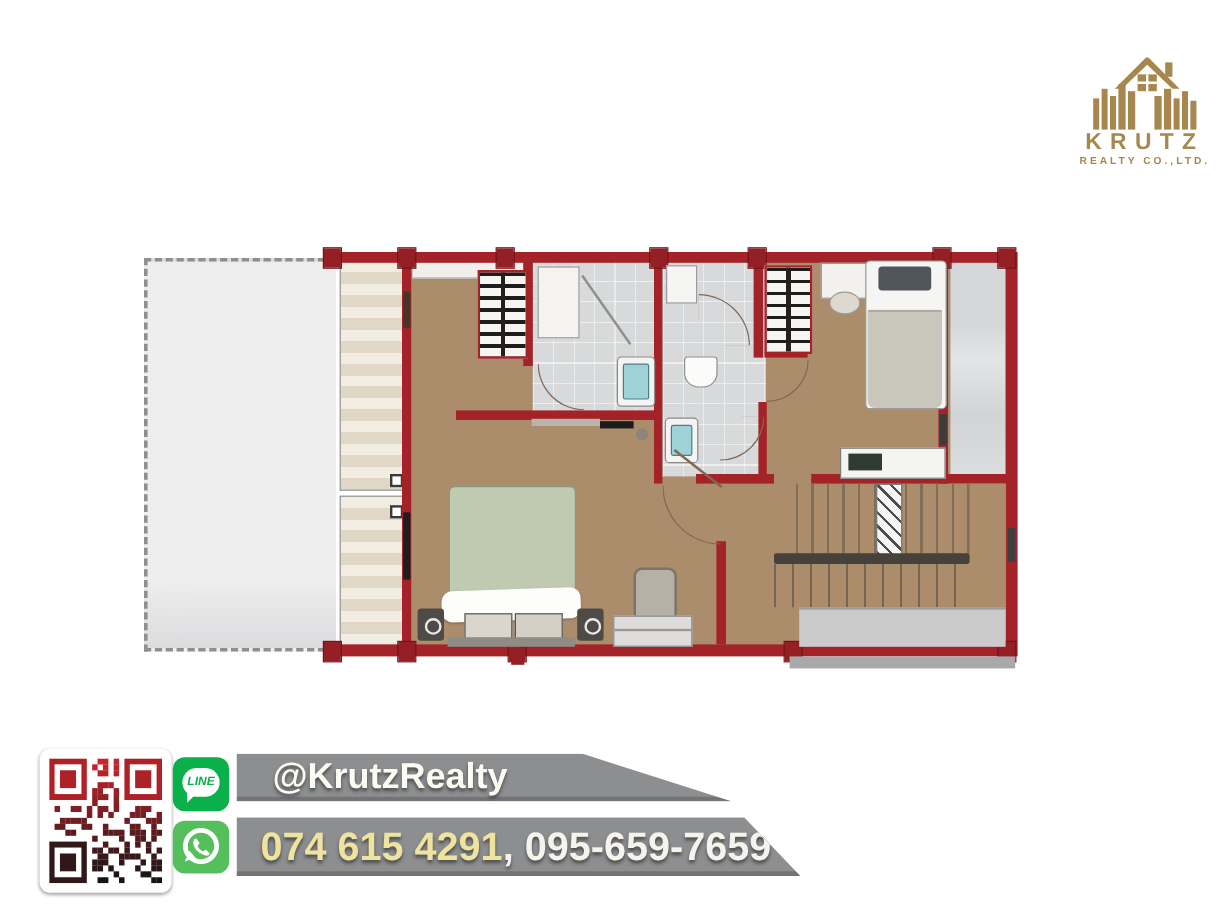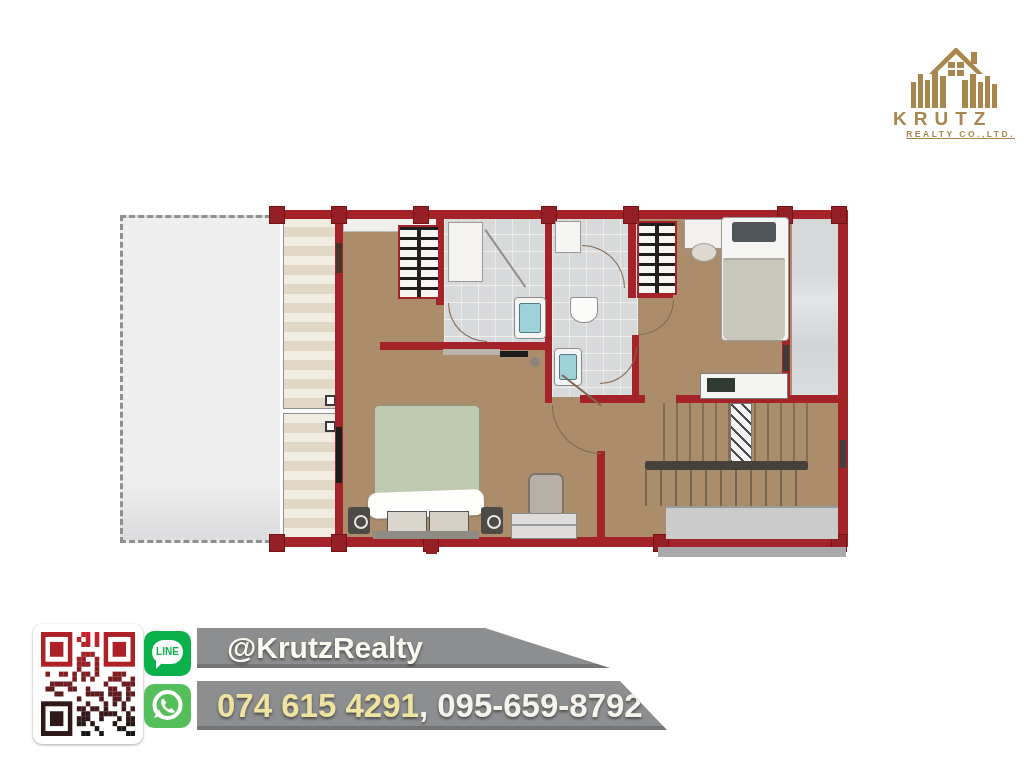--- a/index.html
+++ b/index.html
@@ -37,21 +37,21 @@
   #banner1{left:197px;top:628px;width:413px;height:40px;
     clip-path:polygon(0 0,69.7% 0,100% 100%,0 100%);}
   #banner1 span{display:block;line-height:40px;padding-left:30px;font-size:30px;font-weight:bold;
     color:#fcfbf1;text-shadow:0 2px 3px rgba(40,40,40,.65);}
   #banner2{left:197px;top:681px;width:470px;height:49px;
     clip-path:polygon(0 0,90% 0,100% 100%,0 100%);}
   #banner2 .row{line-height:49px;padding-left:20px;font-size:33px;font-weight:bold;
     text-shadow:0 2px 3px rgba(40,40,40,.65);white-space:nowrap;}
   .ph1{color:#efe3a0;} .ph2{color:#f6f3ec;}
   .sqicon{position:absolute;width:47px;border-radius:10px;}
-  #lineIcon{left:144px;top:631px;height:45px;background:#0ab14a;}
+  #lineIcon{left:144px;top:631px;height:45px;background:#0ab14a;font-style:italic;}
   .lineBubble{position:absolute;left:8px;top:9px;width:31px;height:24px;background:#fff;border-radius:12px;}
   .lineBubble:after{content:"";position:absolute;left:4px;bottom:-5px;border:5px solid rgba(0,0,0,0);
     border-top-color:#fff;border-left-color:#fff;}
   .lineBubble b{display:block;text-align:center;font-size:10px;line-height:24px;color:#0ab14a;letter-spacing:0;}
   #waIcon{left:144px;top:684px;height:44px;background:#55c05b;}
   
   #logo{left:893px;top:30px;width:122px;height:112px;}
   .gold{color:#a8874e;}
 </style>
 </head>
@@ -186,22 +186,22 @@
       <rect x="99" y="54" width="5" height="24"></rect>
       <path d="M36 44 L62 18 L64 18 L90 44 L84 44 L63 24 L42 44 Z"></path>
       <rect x="78" y="22" width="6" height="12"></rect>
       <rect x="55" y="32" width="16" height="14"></rect>
     </g>
     <g stroke="#ffffff" stroke-width="2">
       <line x1="63" y1="32" x2="63" y2="46"></line>
       <line x1="55" y1="39" x2="71" y2="39"></line>
     </g>
   </svg>
-  <div class="gold" style="position:absolute;left:0;top:78px;width:122px;text-align:left;font-size:19px;font-weight:bold;letter-spacing:7px;">KRUTZ</div>
-  <div class="gold" style="position:absolute;left:0;top:99px;width:122px;text-align:right;font-size:8.5px;font-weight:bold;letter-spacing:2.5px;text-decoration:underline;">REALTY CO.,LTD.</div>
+  <div class="gold" style="position:absolute;left:0;top:78px;width:122px;text-align:center;font-size:19px;font-weight:bold;letter-spacing:7px;">KRUTZ</div>
+  <div class="gold" style="position:absolute;left:0;top:99px;width:122px;text-align:center;font-size:8.5px;font-weight:bold;letter-spacing:2.5px;">REALTY CO.,LTD.</div>
 </div>
 
 <div class="abs" style="left:33px;top:624px;width:110px;height:120px;background:#fff;border-radius:9px;box-shadow:0 1px 3px rgba(0,0,0,.35);">
   <svg id="qr" width="94" height="104" viewBox="0 0 21 21" preserveAspectRatio="none" style="position:absolute;left:8px;top:8px;">
       <rect x="9" y="0" width="1.02" height="1.02" fill="rgb(201,36,42)"></rect>
       <rect x="10" y="0" width="1.02" height="1.02" fill="rgb(201,36,42)"></rect>
       <rect x="12" y="0" width="1.02" height="1.02" fill="rgb(201,36,42)"></rect>
       <rect x="8" y="1" width="1.02" height="1.02" fill="rgb(192,35,41)"></rect>
       <rect x="10" y="1" width="1.02" height="1.02" fill="rgb(192,35,41)"></rect>
       <rect x="12" y="1" width="1.02" height="1.02" fill="rgb(192,35,41)"></rect>
@@ -319,21 +319,21 @@
       <rect x="1" y="15" width="5" height="5" fill="#ffffff"></rect>
       <rect x="2" y="16" width="3" height="3" fill="rgb(48,23,24)"></rect>
     </svg>
 </div>
 
 <div id="banner1" class="banner">
   <span>@KrutzRealty</span>
 </div>
 <div id="banner2" class="banner">
   <div class="row">
-    <span class="ph1">074 615 4291</span><span class="ph2">, 095-659-8792</span>
+    <span class="ph1">074 615 4291</span><span class="ph2">, 095-659-7659</span>
   </div>
 </div>
 
 <div id="lineIcon" class="sqicon">
   <div class="lineBubble">
     <b>LINE</b>
   </div>
 </div>
 
 <div id="waIcon" class="sqicon">

